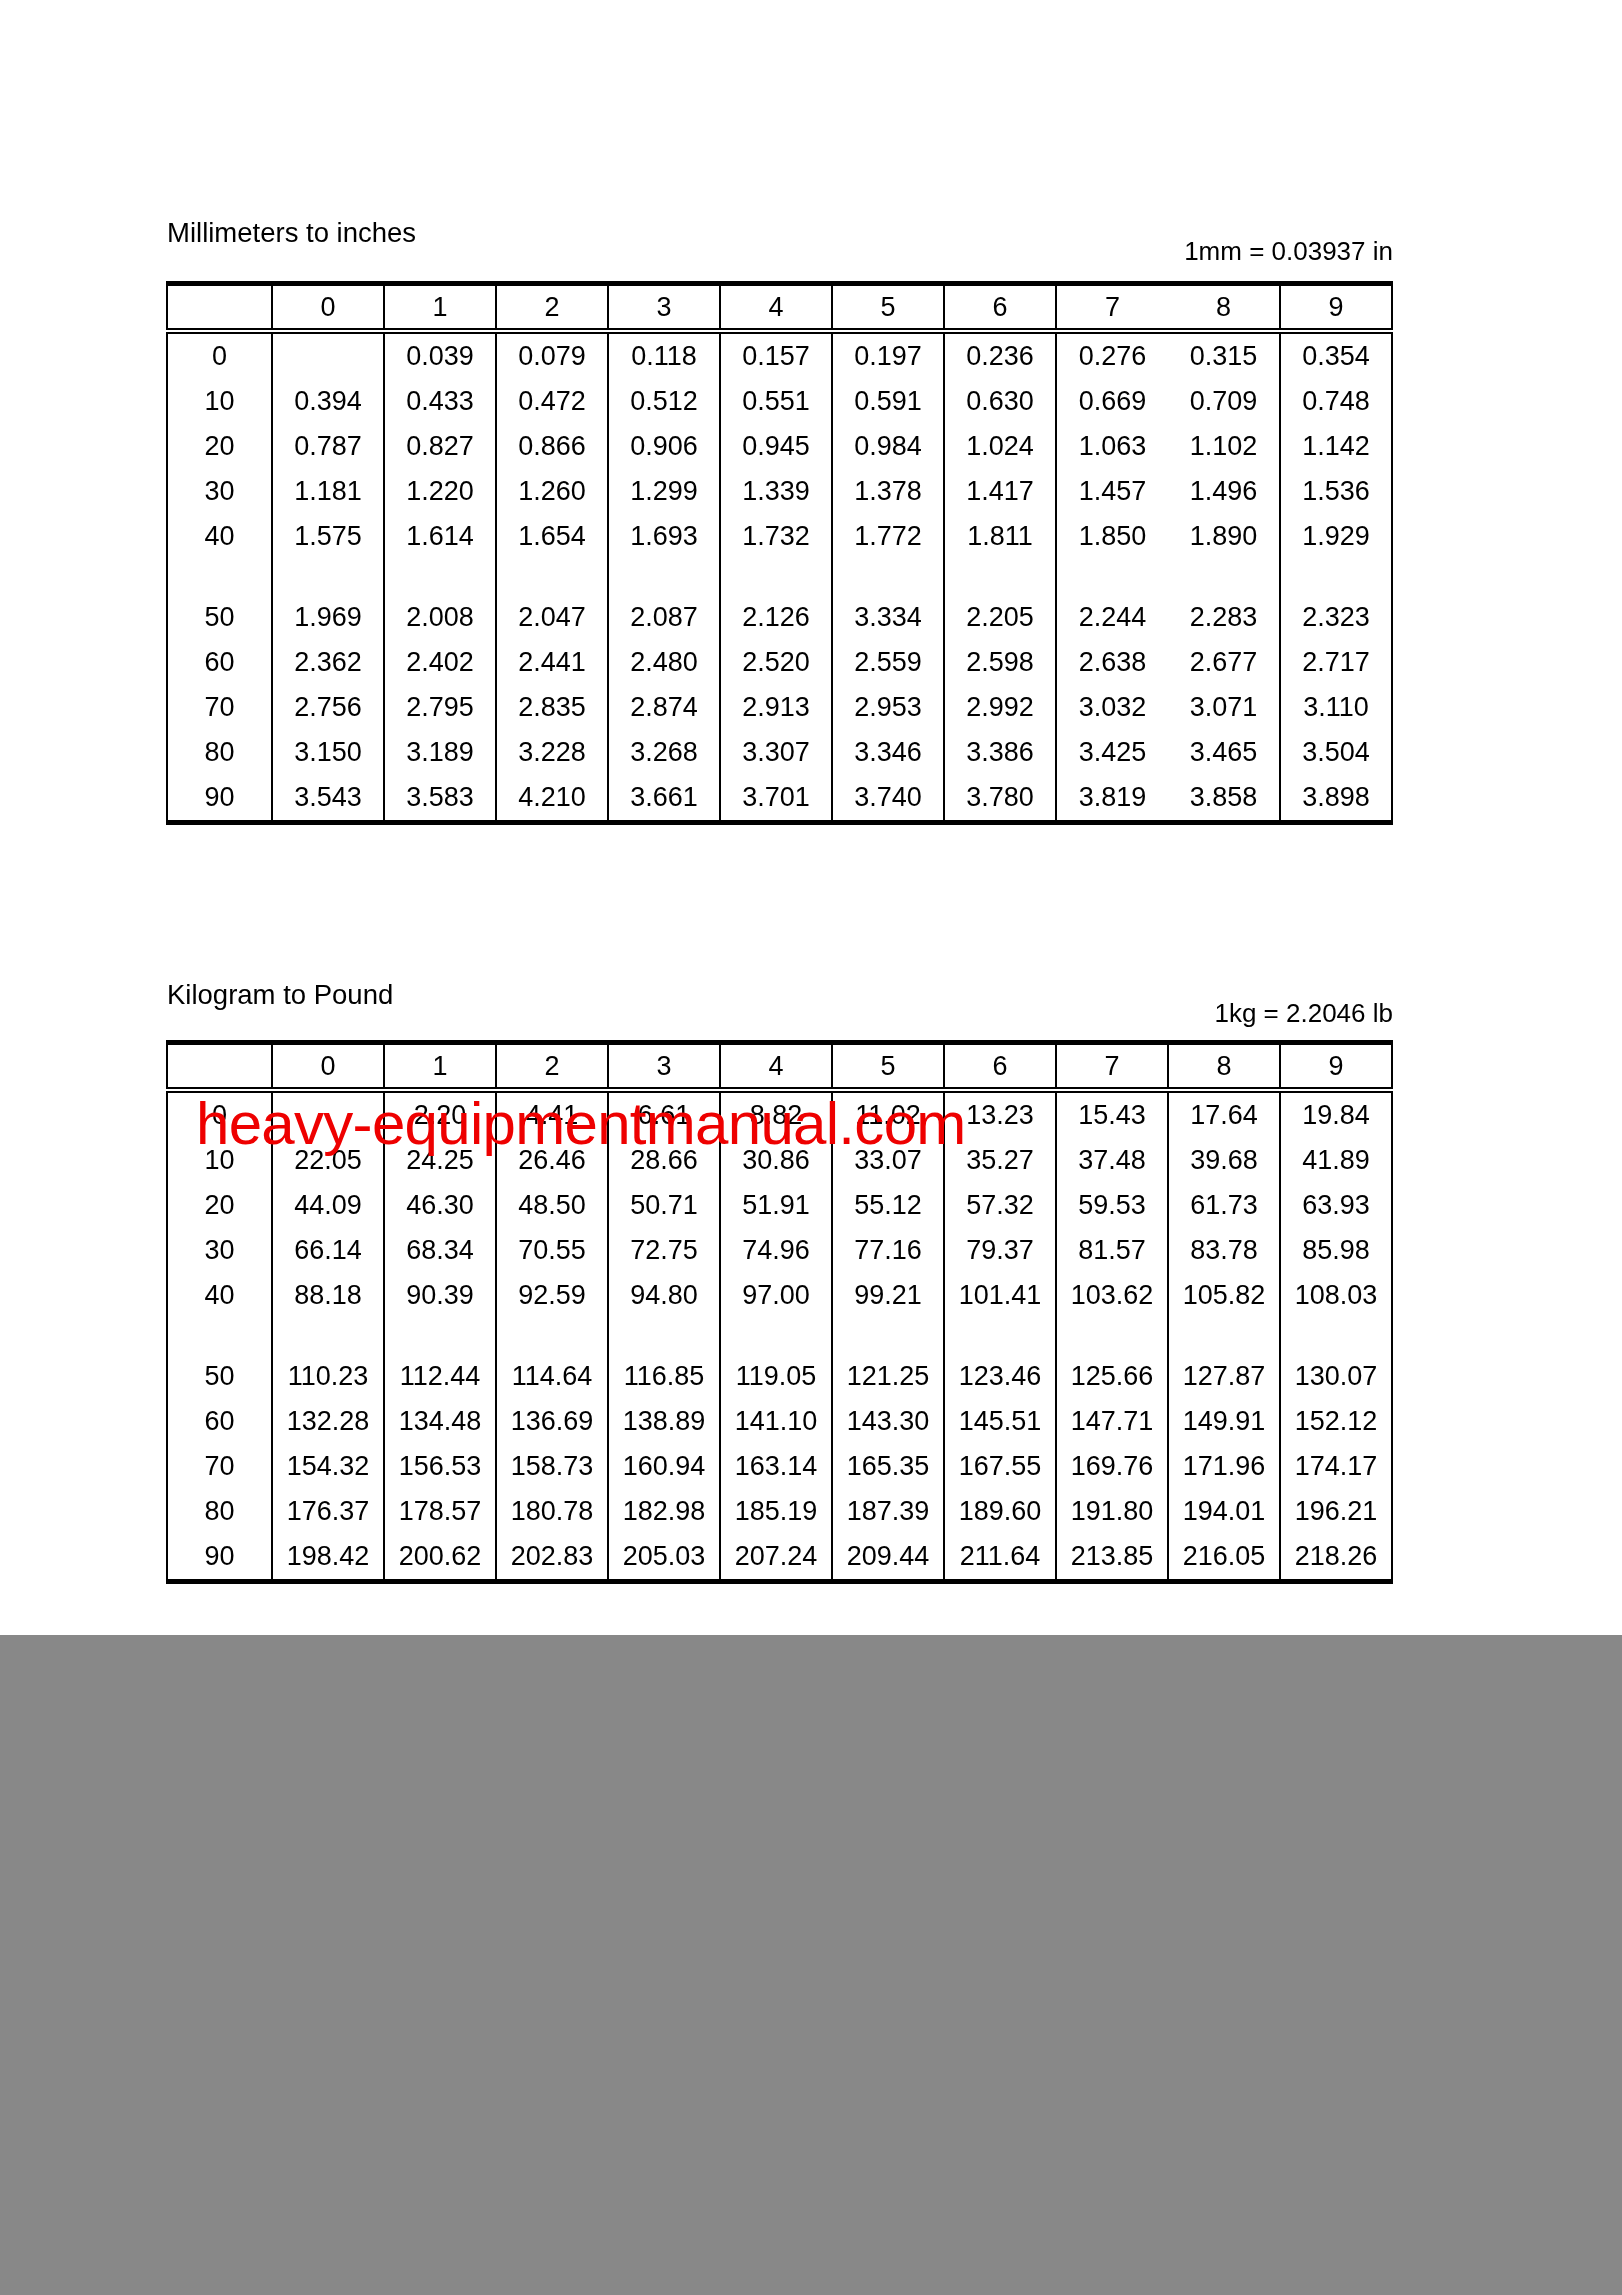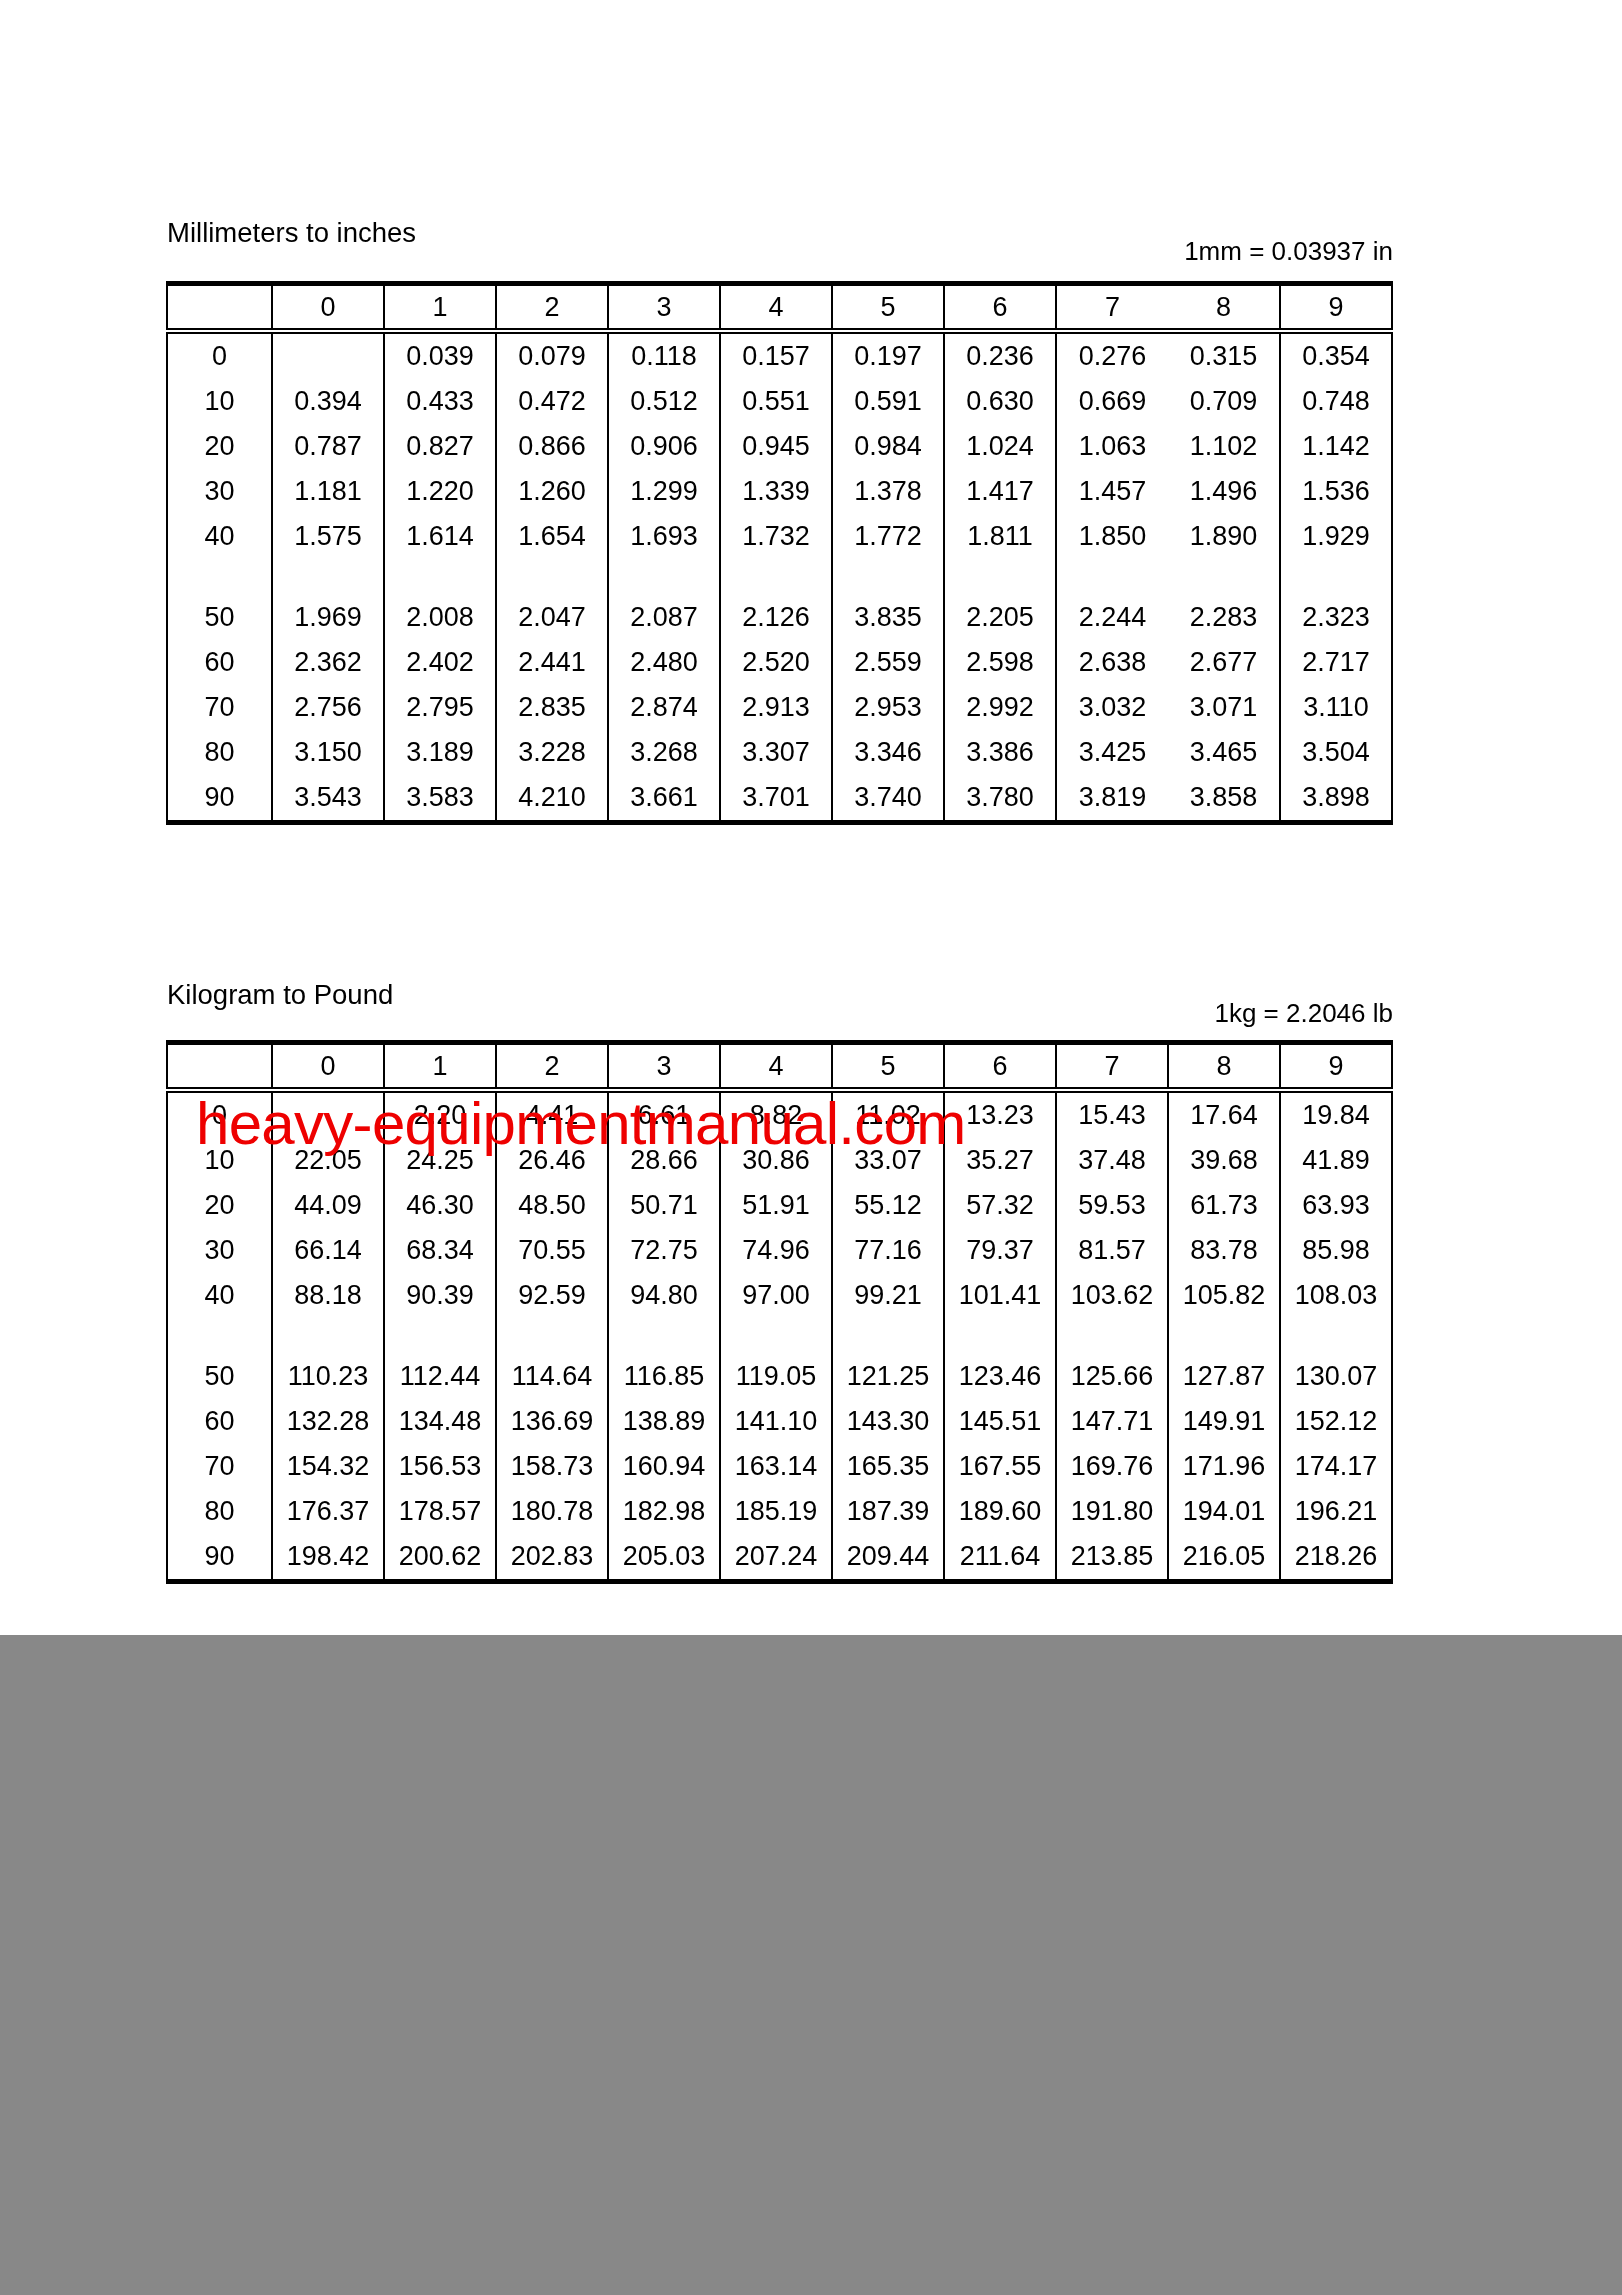--- a/index.html
+++ b/index.html
@@ -209,21 +209,21 @@
           <td class="nbl"></td>
           <td class=""></td>
         </tr>
         <tr>
           <th>50</th>
           <td class="">1.969</td>
           <td class="">2.008</td>
           <td class="">2.047</td>
           <td class="">2.087</td>
           <td class="">2.126</td>
-          <td class="">3.835</td>
+          <td class="">3.334</td>
           <td class="">2.205</td>
           <td class="nbr">2.244</td>
           <td class="nbl">2.283</td>
           <td class="">2.323</td>
         </tr>
         <tr>
           <th>60</th>
           <td class="">2.362</td>
           <td class="">2.402</td>
           <td class="">2.441</td>

